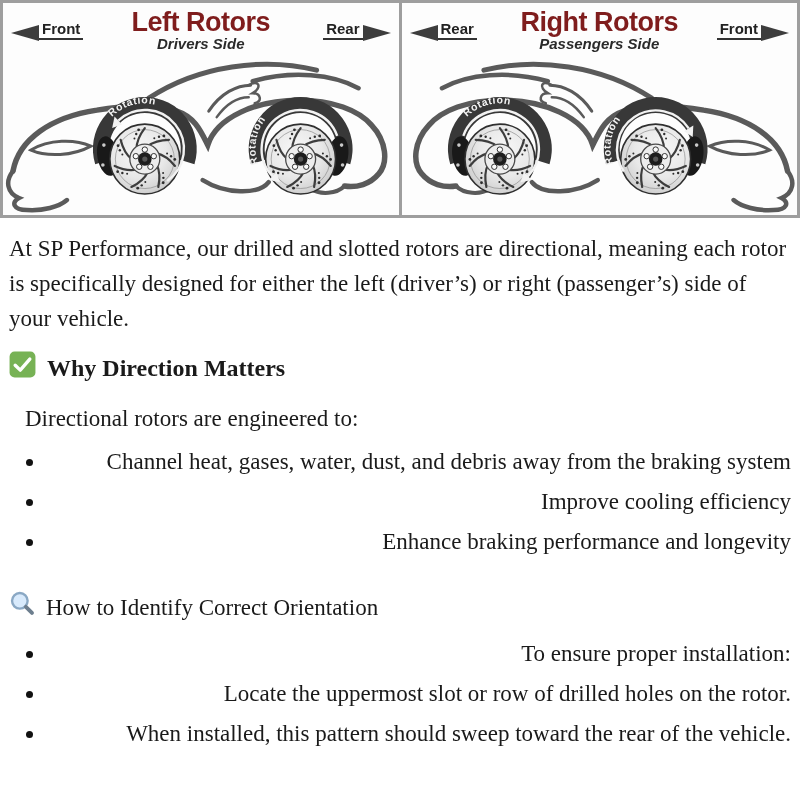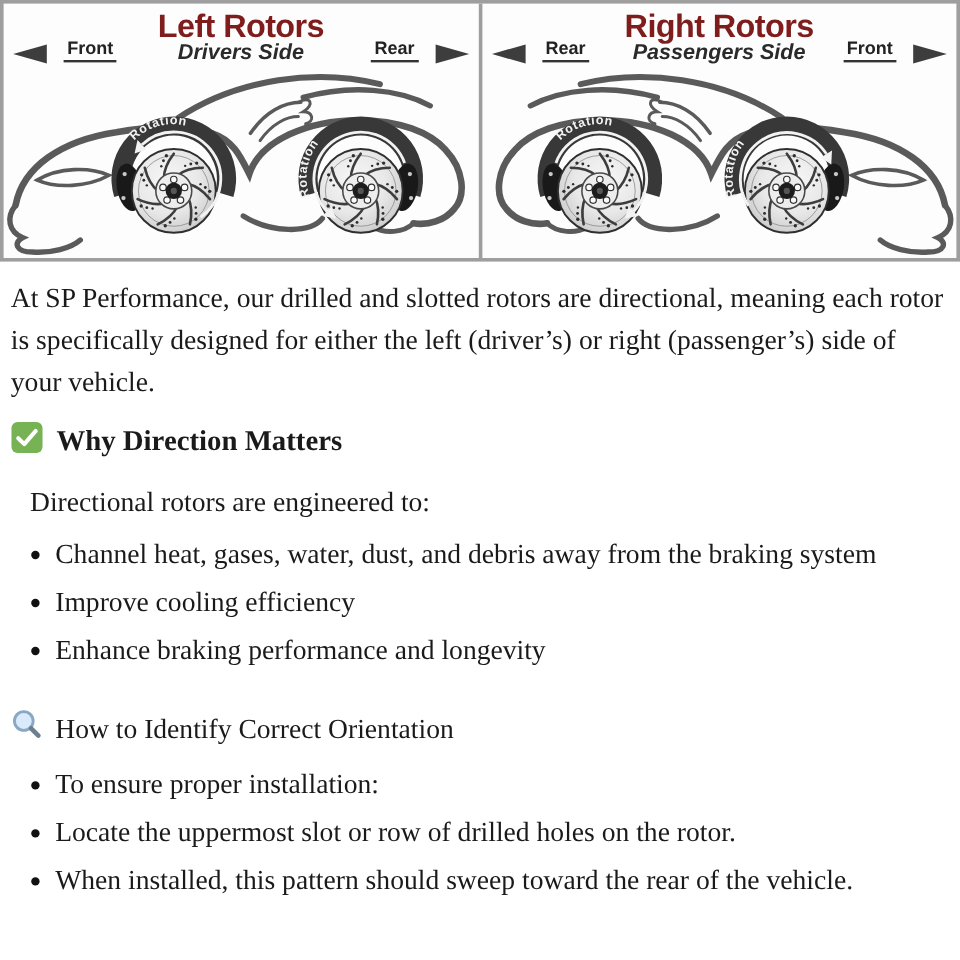--- a/index.html
+++ b/index.html
@@ -5,40 +5,40 @@
   html,body{margin:0;padding:0;background:#ffffff;}
   body{width:800px;height:800px;overflow:hidden;font-family:"Liberation Serif",serif;color:#1a1a1a;}
 
   
   .diagram{display:flex;border:3px solid #9e9e9e;background:#fdfdfd;box-sizing:border-box;height:218px;}
   .panel{flex:1;position:relative;min-width:0;}
   .panel + .panel{border-left:3px solid #9e9e9e;}
   .panel-header{position:relative;height:52px;font-family:"Liberation Sans",sans-serif;}
   .title-block{text-align:center;padding-top:6px;}
   .panel-title{font-size:27px;font-weight:bold;color:#7f1d1d;letter-spacing:-0.5px;line-height:26px;}
-  .panel-subtitle{font-size:18px;font-weight:bold;font-style:italic;color:#2a2a2a;line-height:17px;}
-  .edge-label{position:absolute;top:28px;display:flex;align-items:center;gap:14px;}
+  .panel-subtitle{font-size:15px;font-weight:bold;font-style:italic;color:#2a2a2a;line-height:17px;}
+  .edge-label{position:absolute;top:16px;display:flex;align-items:center;gap:0;}
   .edge-label.left{left:8px;}
   .edge-label.right{right:8px;}
   .edge-text{font-size:15px;font-weight:bold;color:#222;border-bottom:2.5px solid #333;padding:0 3px 1px 3px;}
   .tri{width:0;height:0;border-top:8px solid transparent;border-bottom:8px solid transparent;margin-top:6px;}
   .tri-left{border-right:28px solid #3d3d3d;}
   .tri-right{border-left:28px solid #3d3d3d;}
   .car-wrap{position:absolute;left:0;right:0;bottom:2px;height:160px;}
   .car-wrap svg{display:block;width:100%;height:100%;}
 
   
   .article{padding:0 9px;font-size:23px;line-height:35px;}
   .intro{margin:13px 0 0 0;}
   .sect-head{display:flex;align-items:flex-start;gap:11px;margin-top:15px;}
   .sect-head.bold .sect-title{font-weight:bold;font-size:24px;}
   .sect-title{font-size:23px;}
   .icon-box{flex:0 0 auto;display:flex;}
   .lead{margin:15px 0 0 16px;}
-  ul{margin:8px 0 0 0;padding-left:37px;}
+  ul{margin:8px 0 0 0;padding-left:37px;text-align:right;}
   li{margin-bottom:5px;}
   li::marker{color:#111;}
   .how-head{margin-top:31px;}
   .how-list{margin-top:11px;}
 </style>
 </head>
 <body>
 
 <div class="diagram">
   <div class="panel">

